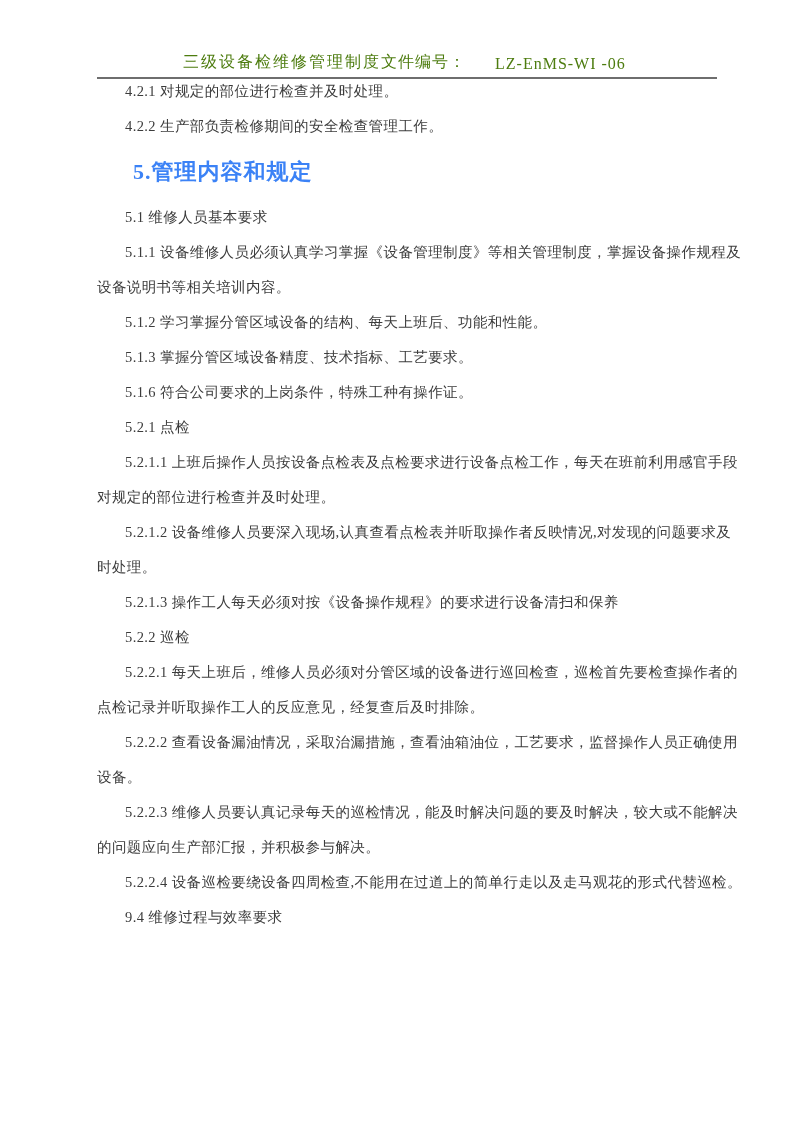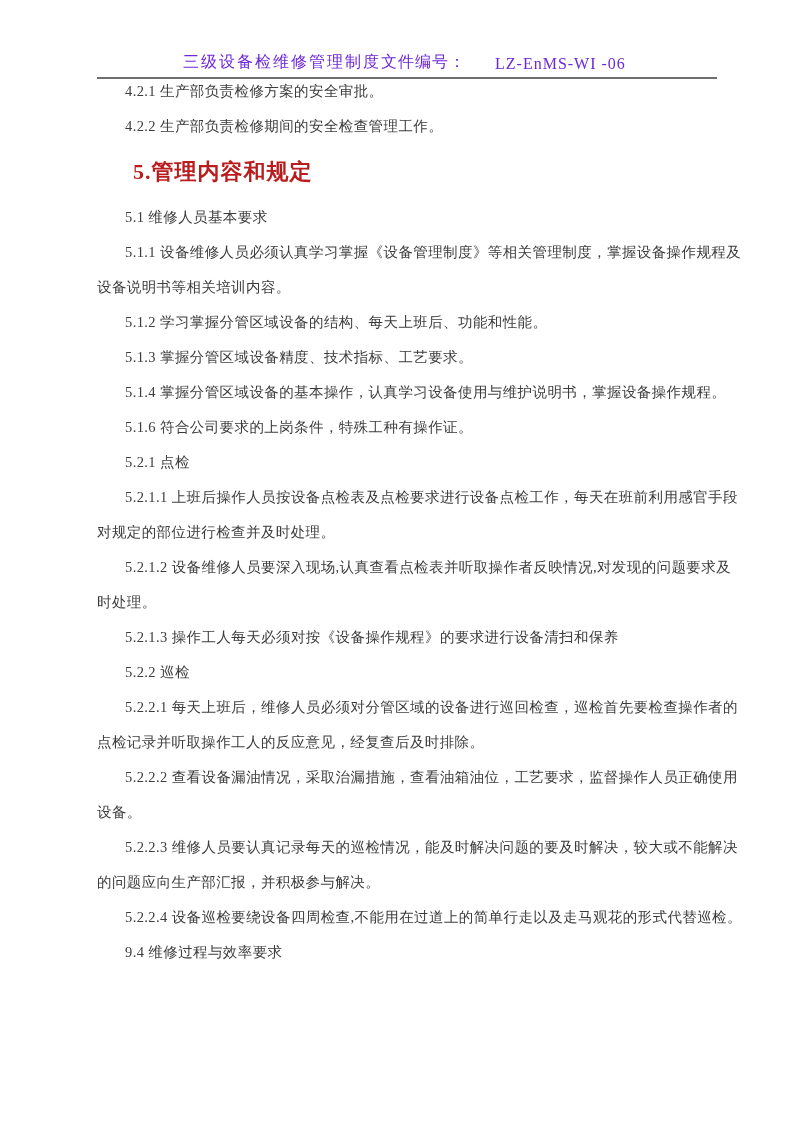--- a/index.html
+++ b/index.html
@@ -20,21 +20,21 @@
     margin: 0 83px 0 97px;
     padding-top: 47px;
     border-bottom: 2px solid #6e6e6e;
   }
   .doc-header-row {
     display: flex;
     align-items: flex-end;
     height: 26px;
     padding-bottom: 4px;
     font-size: 16px;
-    color: #6d28d9;
+    color: #4d7c0f;
   }
   .doc-title {
     margin-left: 86px;
     letter-spacing: 2px;
     white-space: nowrap;
   }
   .header-spacer { flex: 1 1 auto; }
   .file-no-label {
     white-space: nowrap;
     letter-spacing: 1px;
@@ -63,48 +63,47 @@
   }
   .line.wrap {
     padding-left: 0;
   }
   .line.heading {
     height: 56px;
     line-height: 56px;
     padding-left: 36px;
     font-size: 22px;
     font-weight: bold;
-    color: #b91c1c;
+    color: #3b82f6;
     letter-spacing: 1px;
   }
 </style>
 </head>
 <body>
 
 <div class="page">
 
   <div class="doc-header">
     <div class="doc-header-row">
       <span class="doc-title">三级设备检维修管理制度</span>
       <span class="header-spacer"></span>
       <span class="file-no-label">文件编号：</span>
       <span class="file-no-value">LZ-EnMS-WI -06</span>
     </div>
   </div>
 
   <div class="doc-body">
-    <div class="line first">4.2.1 生产部负责检修方案的安全审批。</div>
+    <div class="line first">4.2.1 对规定的部位进行检查并及时处理。</div>
     <div class="line first">4.2.2 生产部负责检修期间的安全检查管理工作。</div>
     <div class="line heading">5.管理内容和规定</div>
     <div class="line first">5.1 维修人员基本要求</div>
     <div class="line first">5.1.1 设备维修人员必须认真学习掌握《设备管理制度》等相关管理制度，掌握设备操作规程及</div>
     <div class="line wrap">设备说明书等相关培训内容。</div>
     <div class="line first">5.1.2 学习掌握分管区域设备的结构、每天上班后、功能和性能。</div>
     <div class="line first">5.1.3 掌握分管区域设备精度、技术指标、工艺要求。</div>
-    <div class="line first">5.1.4 掌握分管区域设备的基本操作，认真学习设备使用与维护说明书，掌握设备操作规程。</div>
     <div class="line first">5.1.6 符合公司要求的上岗条件，特殊工种有操作证。</div>
     <div class="line first">5.2.1 点检</div>
     <div class="line first">5.2.1.1 上班后操作人员按设备点检表及点检要求进行设备点检工作，每天在班前利用感官手段</div>
     <div class="line wrap">对规定的部位进行检查并及时处理。</div>
     <div class="line first">5.2.1.2 设备维修人员要深入现场,认真查看点检表并听取操作者反映情况,对发现的问题要求及</div>
     <div class="line wrap">时处理。</div>
     <div class="line first">5.2.1.3 操作工人每天必须对按《设备操作规程》的要求进行设备清扫和保养</div>
     <div class="line first">5.2.2 巡检</div>
     <div class="line first">5.2.2.1 每天上班后，维修人员必须对分管区域的设备进行巡回检查，巡检首先要检查操作者的</div>
     <div class="line wrap">点检记录并听取操作工人的反应意见，经复查后及时排除。</div>

